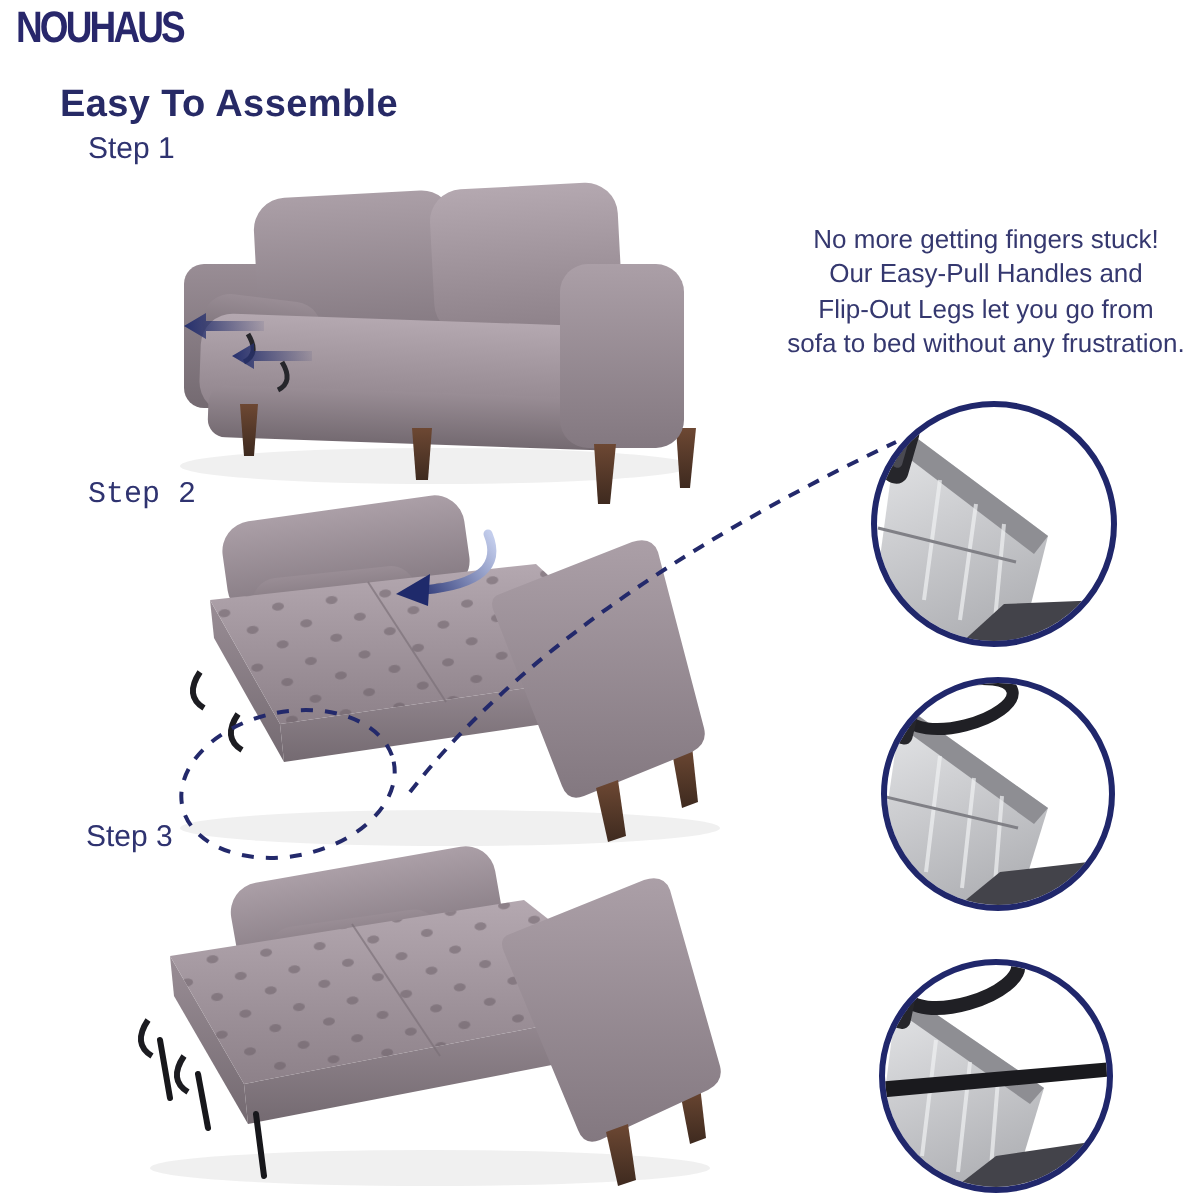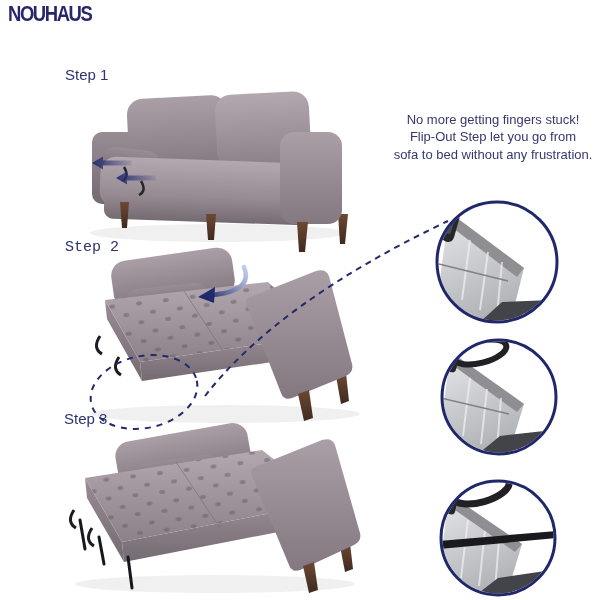--- a/index.html
+++ b/index.html
@@ -9,44 +9,46 @@
   }
   .logo{
     position:absolute;left:8px;top:1px;font-size:22px;font-weight:800;
     color:#28276b;letter-spacing:-1.7px;transform:scaleX(.84);
     transform-origin:left top;white-space:nowrap;
   }
   .heading{
     position:absolute;left:30px;top:42px;font-size:19px;font-weight:700;
     color:#272a66;letter-spacing:.2px;
   }
-  .step-label{position:absolute;font-size:15px;font-weight:500;color:#2f3370;margin-left:21px;}
+  .step-label{position:absolute;font-size:15px;font-weight:500;color:#2f3370;}
   .step-1{left:44px;top:66px;}
   .step-2{left:44px;top:239px;font-family:Liberation Mono, monospace;}
   .step-3{left:43px;top:410px;}
   .desc{
     position:absolute;left:386px;top:111px;width:214px;text-align:center;
     color:#35386f;font-size:13px;line-height:17.4px;font-weight:500;
   }
   .scene{position:absolute;left:0;top:0;width:600px;height:600px;}
 </style>
 </head>
 <body>
 
 <div class="canvas">
 
   <div class="logo">NOUHAUS</div>
+  <div class="heading">Easy To Assemble</div>
 
   <div class="step-label step-1">Step 1</div>
   <div class="step-label step-2">Step 2</div>
   <div class="step-label step-3">Step 3</div>
 
   <div class="desc">
     <div>No more getting fingers stuck!</div>
-    <div>Flip-Out Step let you go from</div>
+    <div>Our Easy-Pull Handles and</div>
+    <div>Flip-Out Legs let you go from</div>
     <div>sofa to bed without any frustration.</div>
   </div>
 
   <svg class="scene" viewBox="0 0 600 600">
     <defs>
       <linearGradient id="vel1" x1="0" y1="0" x2="0" y2="1">
         <stop offset="0" stop-color="#ab9fa7"></stop>
           <stop offset="1" stop-color="#837880"></stop>
       </linearGradient>
       <linearGradient id="vel2" x1="0" y1="0" x2="0" y2="1">

